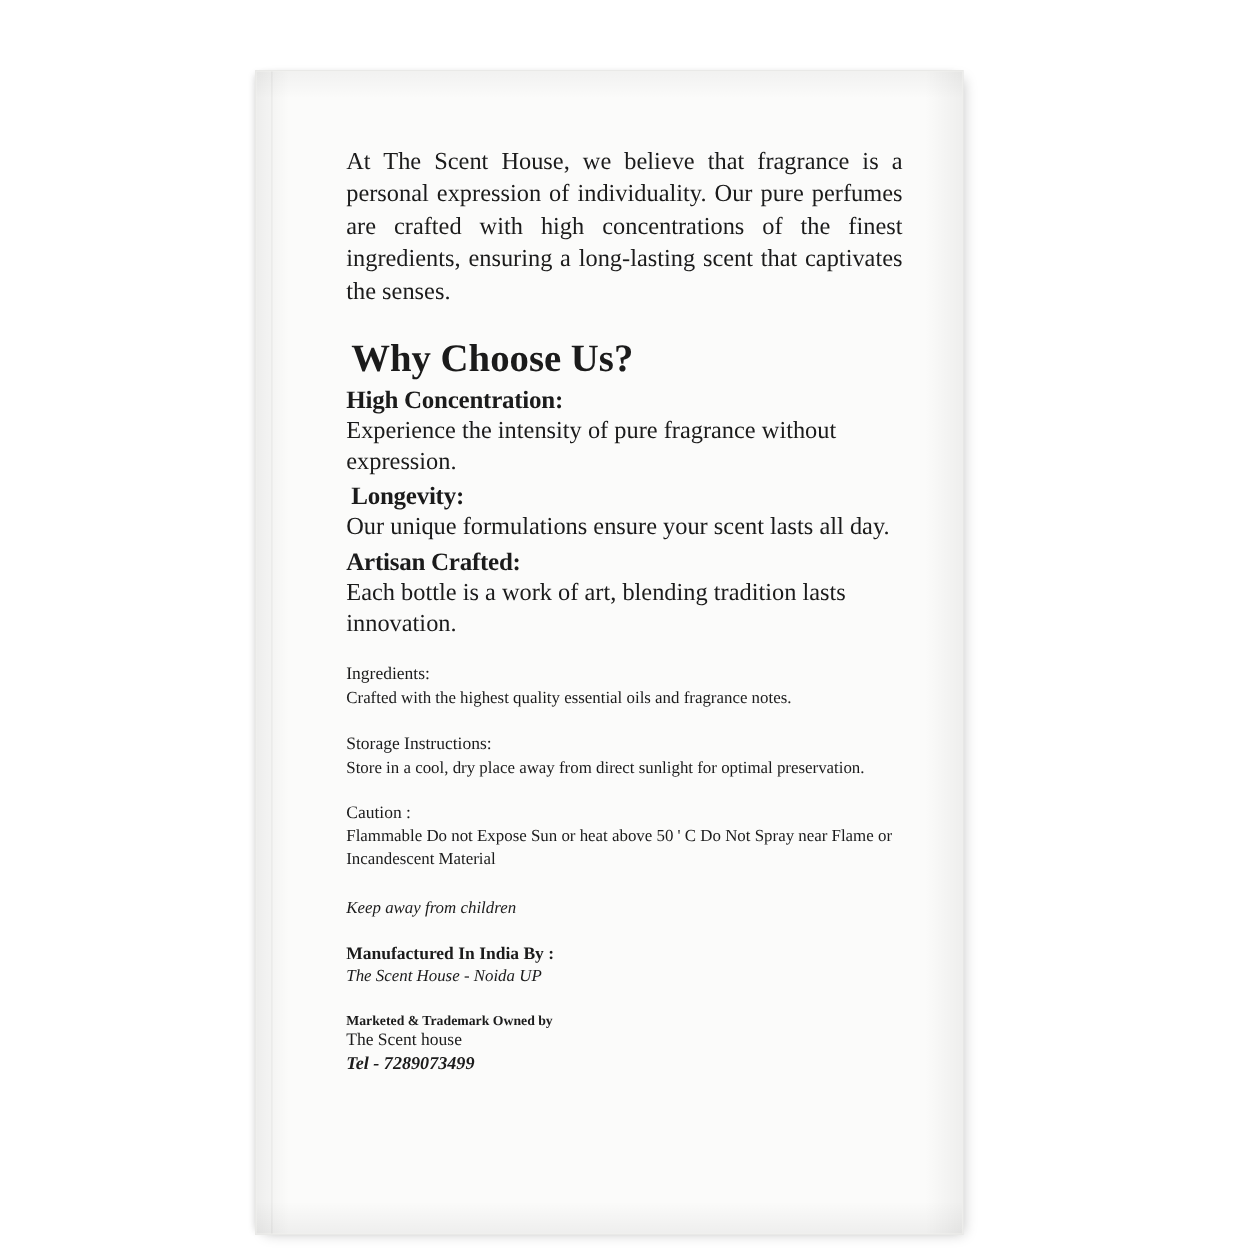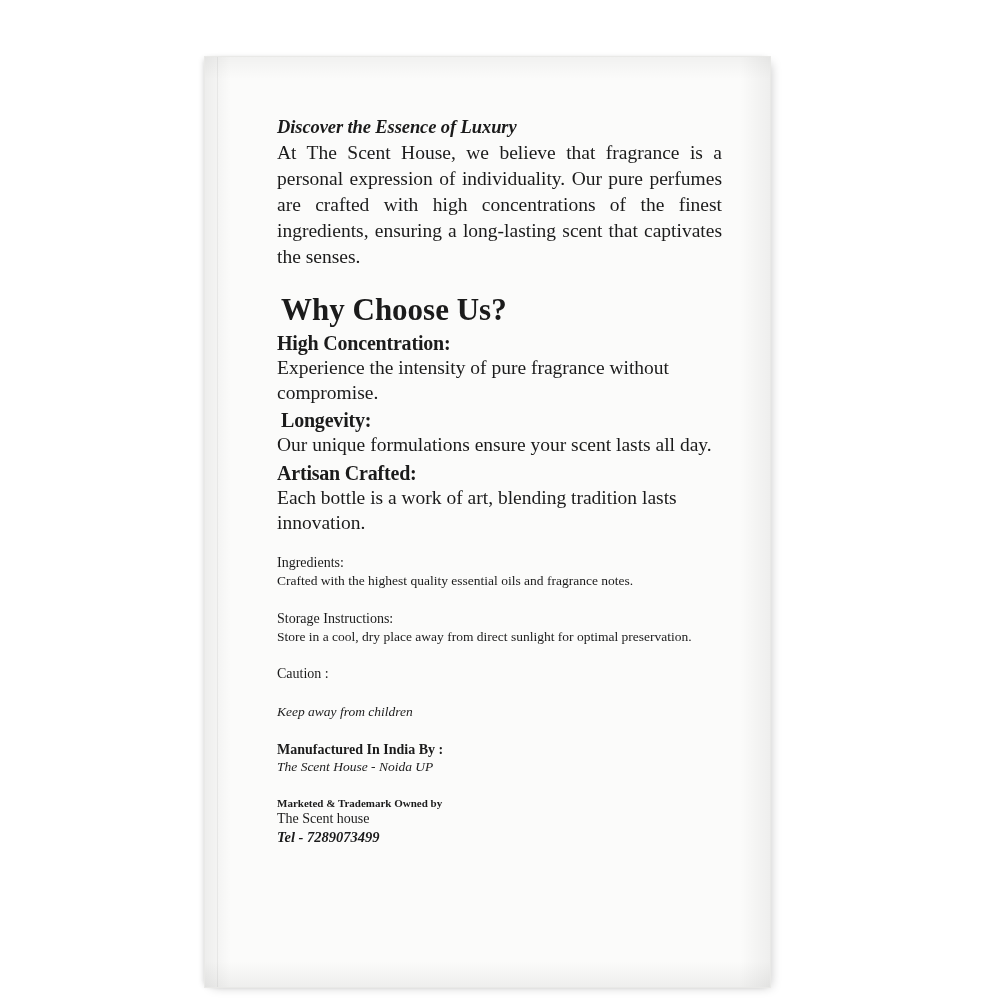--- a/index.html
+++ b/index.html
@@ -137,46 +137,46 @@
   }
 </style>
 </head>
 <body>
 
 <div id="carton">
   <div id="crease"></div>
 
   <div id="content">
 
-    <p class="hd-it">Discover the Essence of Luxury</p>
     <p class="para">At The Scent House, we believe that fragrance is a personal expression of individuality. Our pure perfumes are crafted with high concentrations of the finest ingredients, ensuring a long-lasting scent that captivates the senses.</p>
 
     <p class="why">Why Choose Us?</p>
 
     <p class="sub">High Concentration:</p>
-    <p class="body2">Experience the intensity of pure fragrance without compromise.</p>
+    <p class="body2">Experience the intensity of pure fragrance without expression.</p>
 
     <p class="sub indent">Longevity:</p>
     <p class="body2">Our unique formulations ensure your scent lasts all day.</p>
 
     <p class="sub">Artisan Crafted:</p>
     <p class="body2">Each bottle is a work of art, blending tradition lasts innovation.</p>
 
     <div class="small-block">
       <p class="small-hd">Ingredients:</p>
       <p class="small-tx">Crafted with the highest quality essential oils and fragrance notes.</p>
     </div>
 
     <div class="small-block">
       <p class="small-hd">Storage Instructions:</p>
       <p class="small-tx just">Store in a cool, dry place away from direct sunlight for optimal preservation.</p>
     </div>
 
     <div class="small-block">
       <p class="small-hd">Caution :</p>
+      <p class="small-tx">Flammable Do not Expose Sun or heat above 50 ' C Do Not Spray near Flame or Incandescent Material</p>
     </div>
 
     <p class="keep">Keep away from children</p>
 
     <p class="mfg-hd">Manufactured In India By :</p>
     <p class="mfg-tx">The Scent House - Noida UP</p>
 
     <p class="mkt-hd">Marketed &amp; Trademark Owned by</p>
     <p class="mkt-tx">The Scent house</p>
     <p class="tel">Tel - 7289073499</p>

